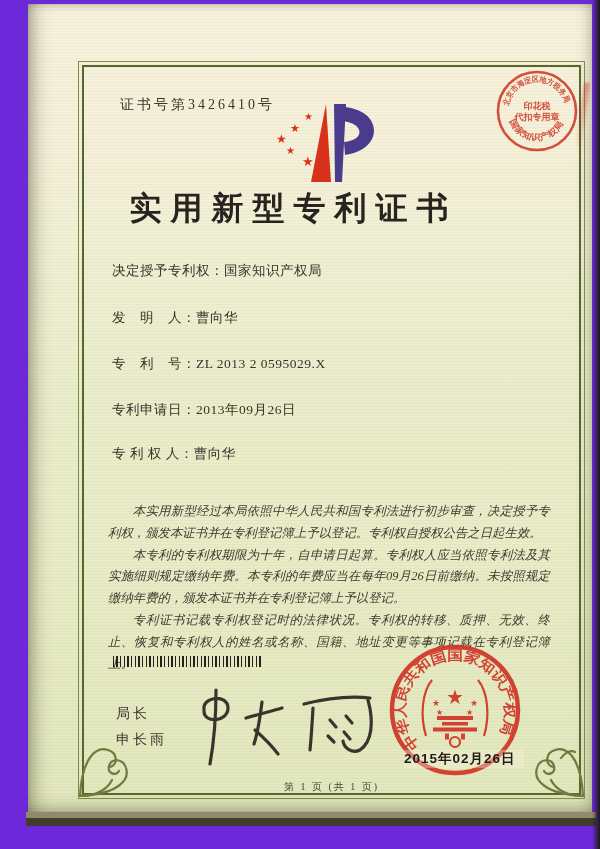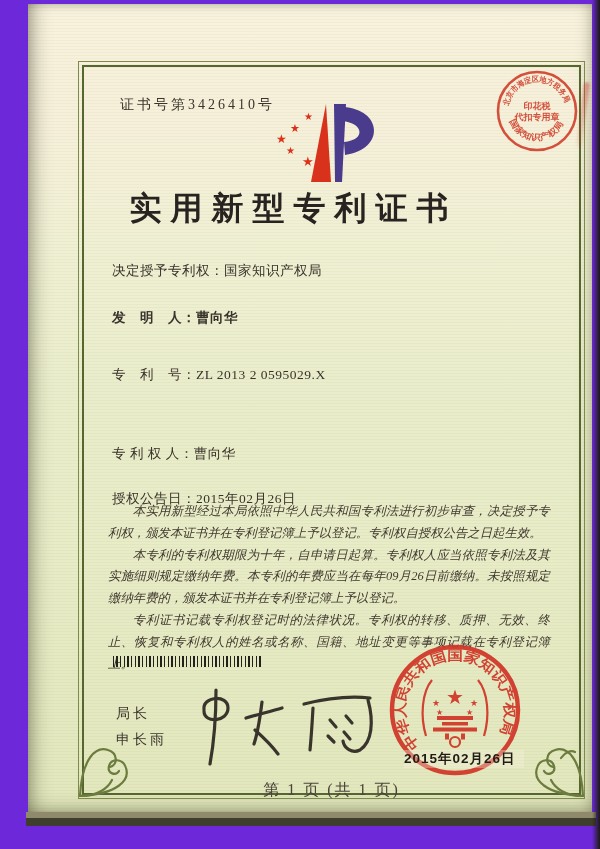--- a/index.html
+++ b/index.html
@@ -28,21 +28,21 @@
          font-size:32px;font-weight:600;letter-spacing:9px;color:#282320;}
   .field{position:absolute;left:84px;font-size:13.5px;color:#38322a;letter-spacing:.5px;white-space:nowrap;}
   .body-text{position:absolute;left:80px;top:497px;width:442px;color:#3f382e;
              font-size:12.4px;line-height:21.8px;text-align:justify;font-style:italic;}
   .body-text p{margin:0;text-indent:2em;}
   .barcode{position:absolute;left:85px;top:652px;width:150px;height:11px;
            background:repeating-linear-gradient(90deg,#23211c 0 1px,transparent 1px 3px,#23211c 3px 5px,transparent 5px 7px,#23211c 7px 8px,transparent 8px 11px);}
   .signer{position:absolute;left:88px;top:696px;font-size:14px;color:#3b362e;letter-spacing:3px;line-height:26px;
           font-family:"Liberation Sans",sans-serif;font-weight:normal;}
   .footer{position:absolute;left:50px;top:776px;width:507px;text-align:center;
-          font-size:16px;color:#4a443a;letter-spacing:2px;}
+          font-size:10px;color:#4a443a;letter-spacing:2px;}
   .seal-date{position:absolute;left:376px;top:746px;width:120px;font-family:"Liberation Sans",sans-serif;
              font-size:13.5px;font-weight:bold;color:#201b14;letter-spacing:1px;
              background:rgba(246,241,222,.35);white-space:nowrap;}
   .smudge{position:absolute;left:552px;top:78px;width:6px;height:66px;border-radius:3px;
           transform:rotate(7deg);filter:blur(1px);
           background:linear-gradient(180deg,rgba(200,40,30,.4),rgba(200,40,30,.06));}
   svg text{font-family:"Liberation Sans",sans-serif;}
 </style>
 </head>
 <body>
@@ -82,31 +82,31 @@
       <polygon points="70,6 55,84 75,84" fill="#d8321c"></polygon>
       <polygon points="78,6 90,6 86,84 79,84" fill="#4a3b8d"></polygon>
       <path d="M87,9 C126,11 130,51 89,57 L88,44 C110,42 108,25 86,23 Z" fill="#4a3b8d"></path>
     </svg>
 
     <div class="title">实用新型专利证书</div>
 
     <div class="field" style="top:258px;">
       <span>决定授予专利权：</span><span>国家知识产权局</span>
     </div>
-    <div class="field" style="top:305px;font-weight:bold;">
+    <div class="field" style="top:305px;">
       <span>发　明　人：</span><span>曹向华</span>
     </div>
-    <div class="field" style="top:362px;">
+    <div class="field" style="top:351px;">
       <span>专　利　号：</span><span>ZL 2013 2 0595029.X</span>
+    </div>
+    <div class="field" style="top:397px;">
+      <span>专利申请日：</span><span>2013年09月26日</span>
     </div>
     <div class="field" style="top:441px;">
       <span>专 利 权 人：</span><span>曹向华</span>
-    </div>
-    <div class="field" style="top:486px;">
-      <span>授权公告日：</span><span>2015年02月26日</span>
     </div>
 
     <div class="body-text">
       <p>本实用新型经过本局依照中华人民共和国专利法进行初步审查，决定授予专利权，颁发本证书并在专利登记簿上予以登记。专利权自授权公告之日起生效。</p>
       <p>本专利的专利权期限为十年，自申请日起算。专利权人应当依照专利法及其实施细则规定缴纳年费。本专利的年费应当在每年09月26日前缴纳。未按照规定缴纳年费的，颁发本证书并在专利登记簿上予以登记。</p>
       <p>专利证书记载专利权登记时的法律状况。专利权的转移、质押、无效、终止、恢复和专利权人的姓名或名称、国籍、地址变更等事项记载在专利登记簿上。</p>
     </div>
 
     <div class="barcode"></div>
 

